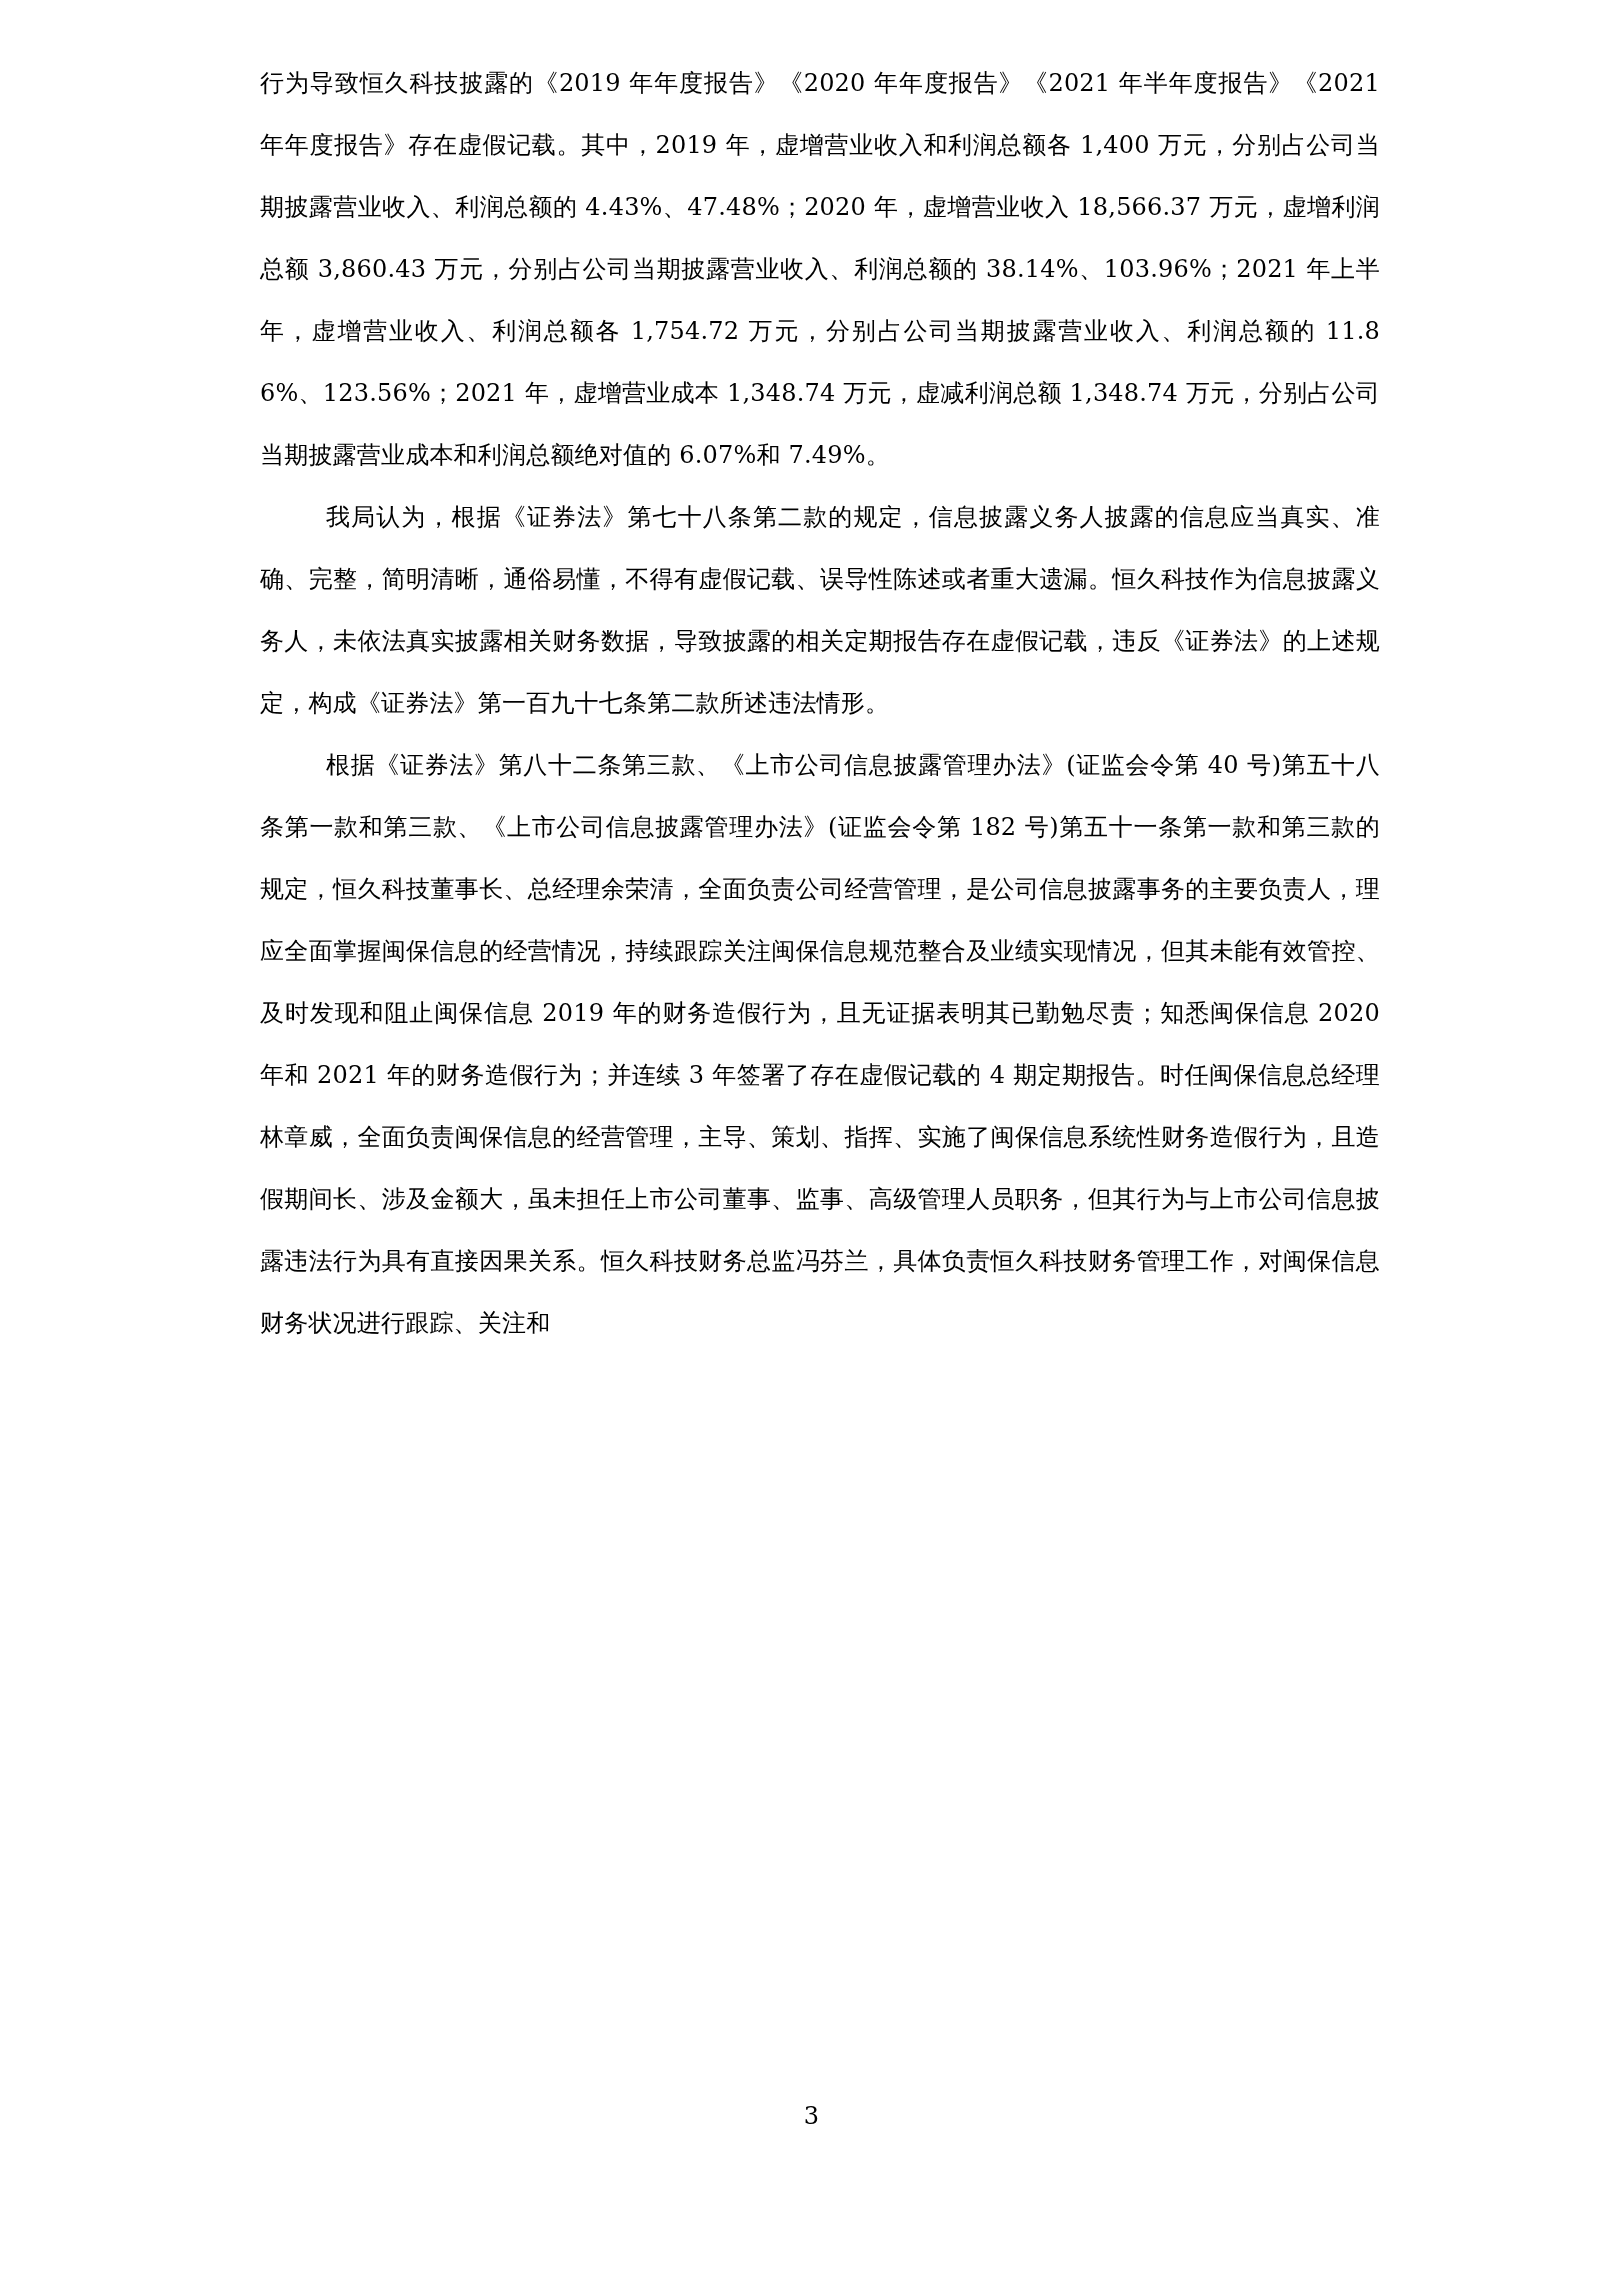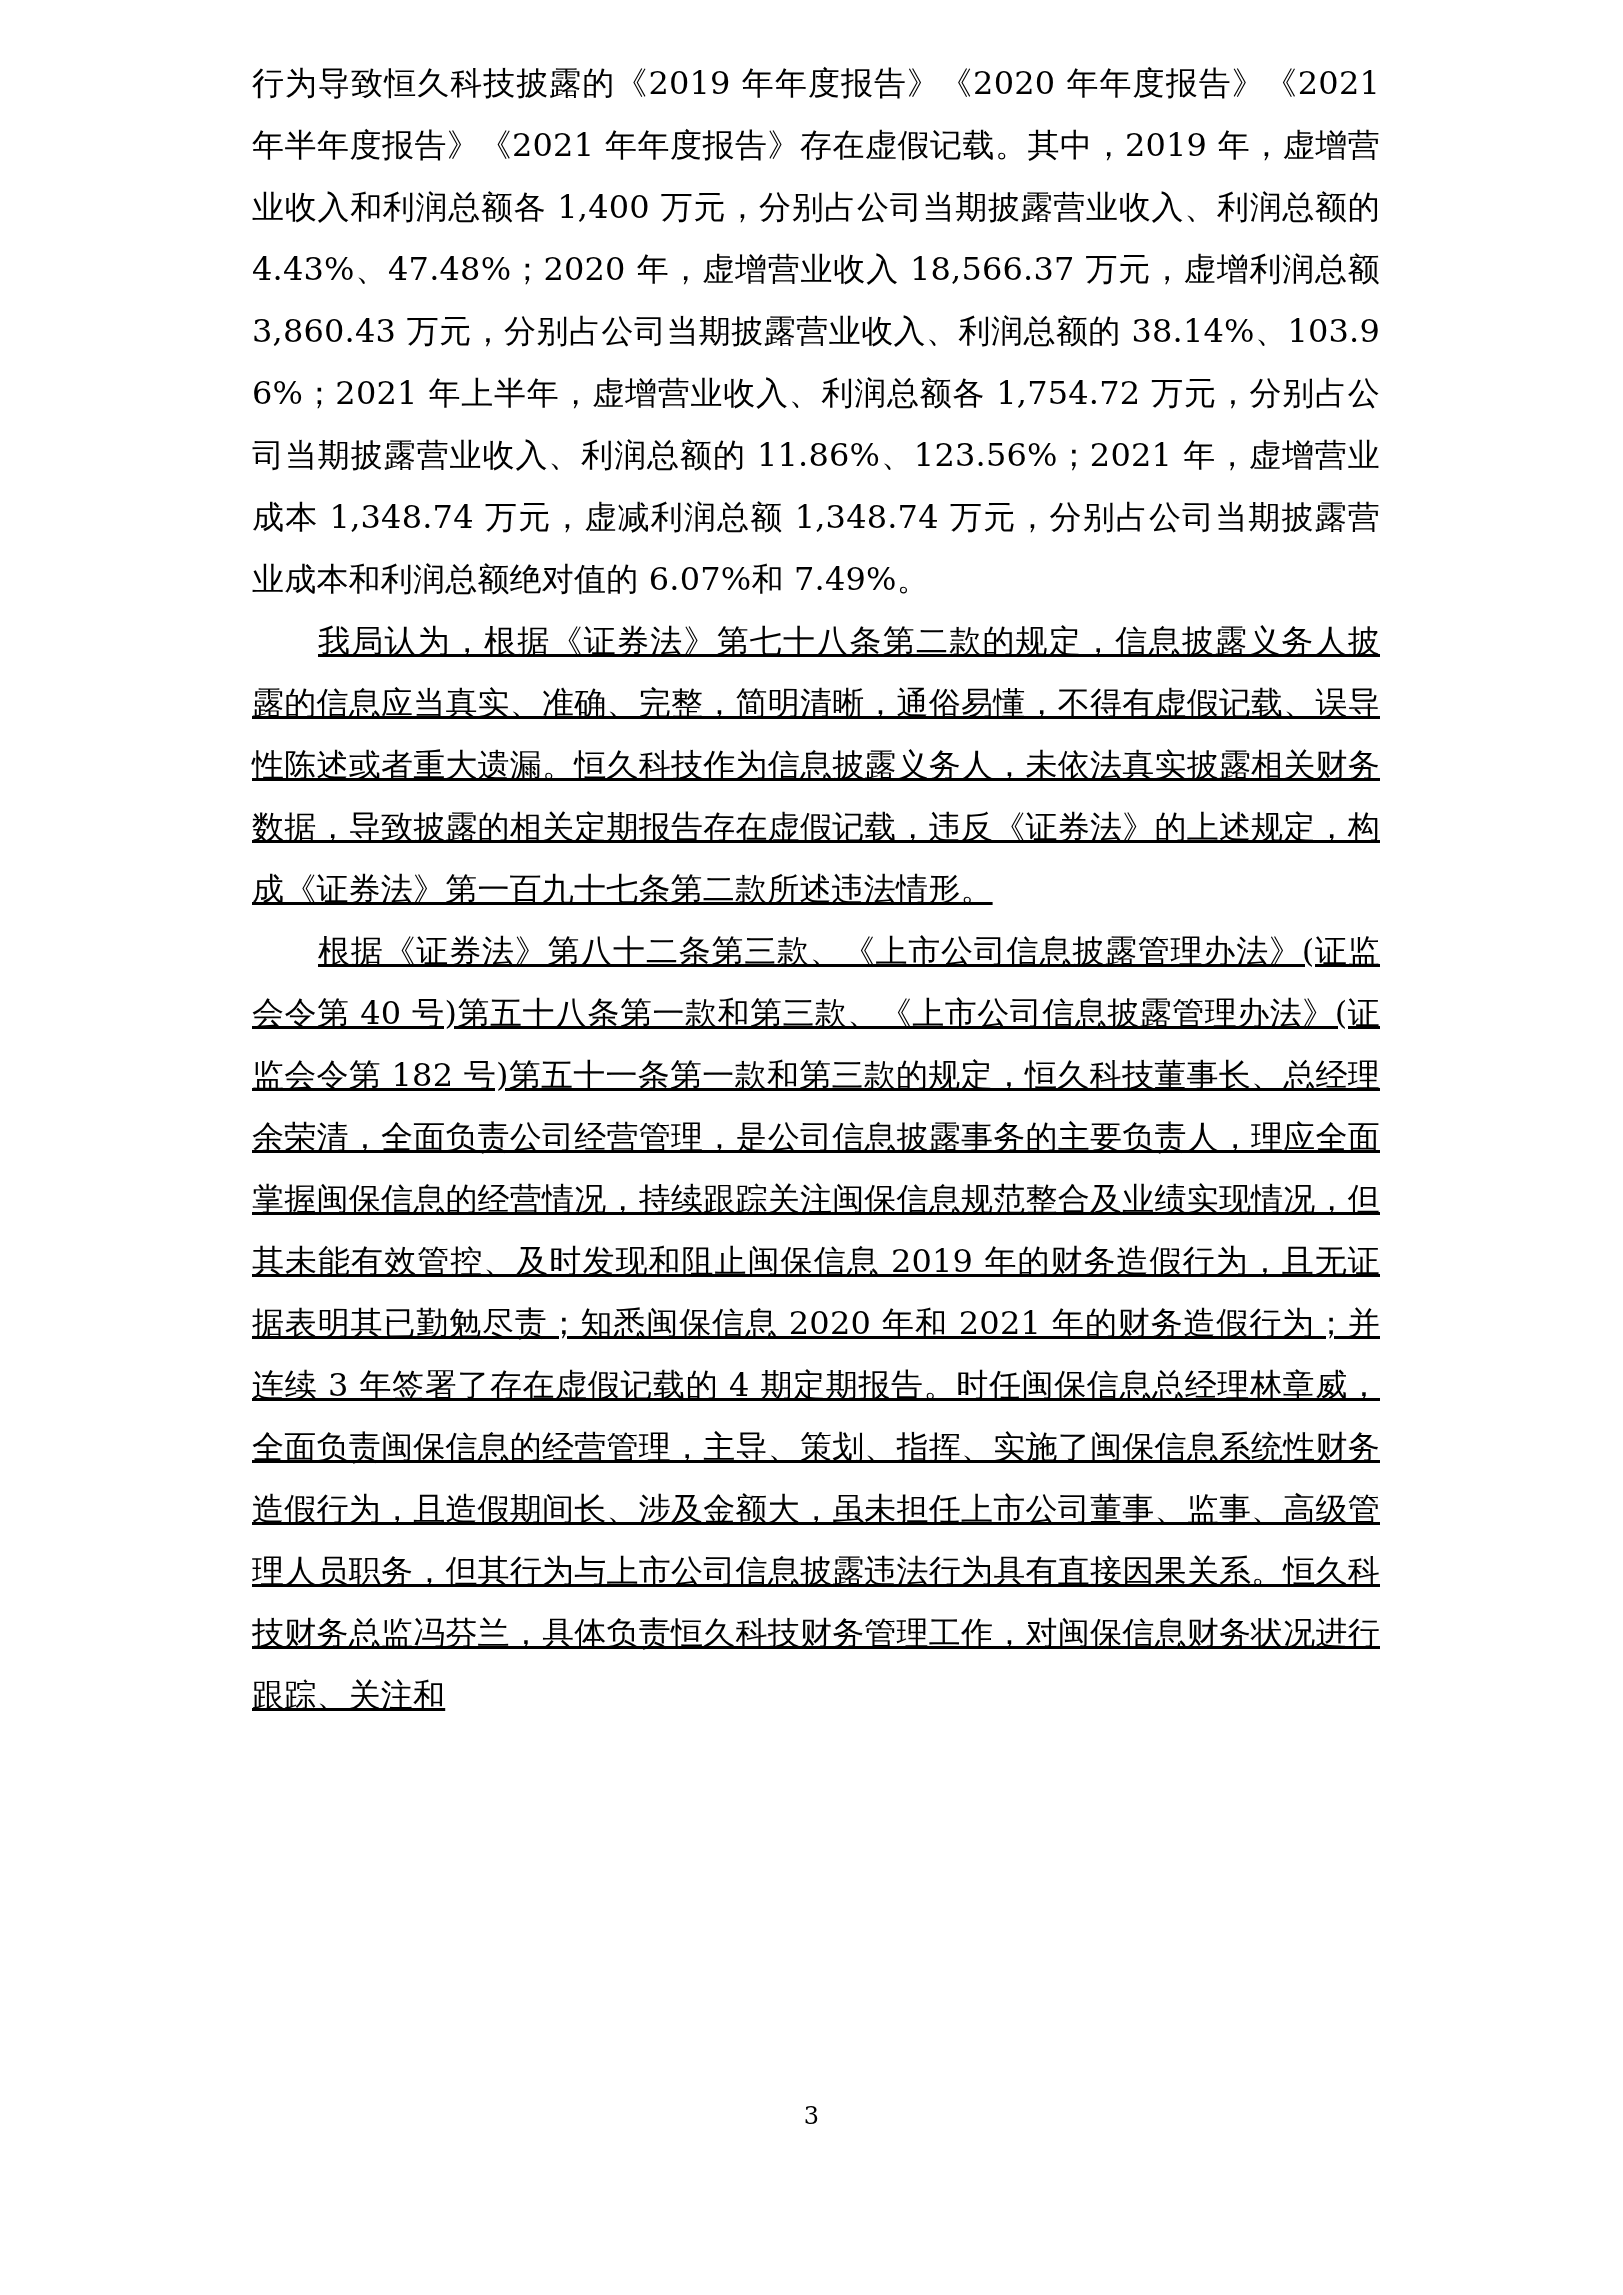--- a/index.html
+++ b/index.html
@@ -15,34 +15,33 @@
     box-sizing: border-box;
     overflow: hidden;
   }
   .text-block {
     position: absolute;
     left: 244px;
     top: 52px;
     width: 1136px;
   }
   p.para {
-    margin: 0 0 0 8px;
+    margin: 0 0 0 16px;
     font-family: "DejaVu Serif", "Liberation Serif", serif;
-    font-size: 32px;
+    font-size: 24px;
     line-height: 62px;
     color: #000000;
     text-align: justify;
     text-justify: inter-ideograph;
     letter-spacing: 0.2px;
     word-break: break-all;
     text-indent: 0;
   }
   p.para.indent {
     text-indent: 66px;
-    text-decoration: underline;
   }
   p.para + p.para {
     margin-top: 0;
   }
   .page-number {
     position: absolute;
     left: 0;
     top: 2102px;
     width: 1623px;
     text-align: center;

